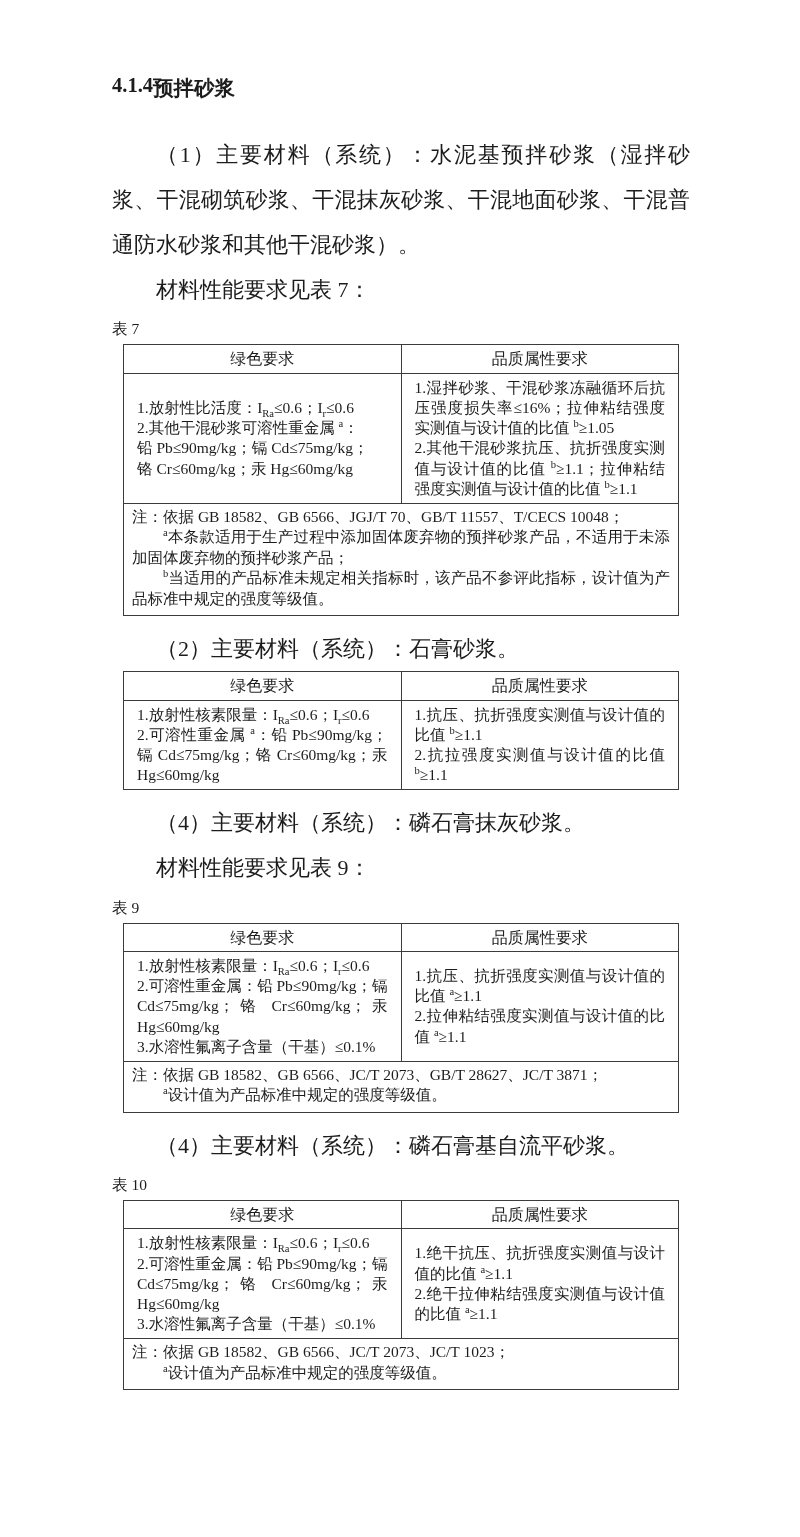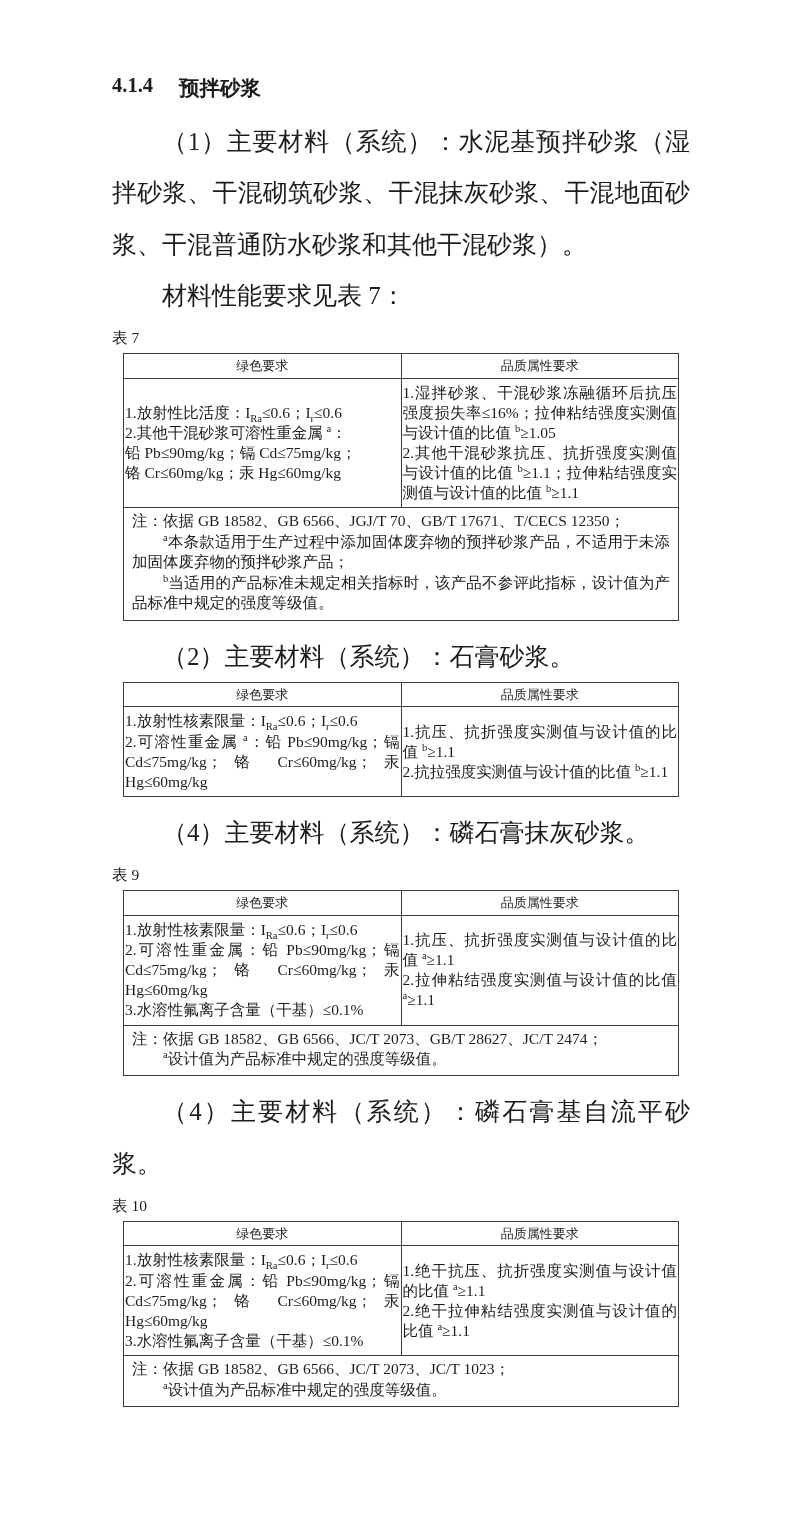--- a/index.html
+++ b/index.html
@@ -5,53 +5,53 @@
   * { margin:0; padding:0; box-sizing:border-box; }
   html,body { width:800px; height:1537px; }
   body {
     background:#ffffff;
     color:#1c1c1c;
     font-family:"Liberation Serif","DejaVu Serif",serif;
     overflow:hidden;
   }
   .page { width:800px; height:1537px; padding:74px 110px 0 112px; overflow:hidden; }
 
-  .heading { display:flex; gap:26px; font-size:20.5px; font-weight:bold; margin-bottom:14px; }
+  .heading { display:flex; font-size:20.5px; font-weight:bold; margin-bottom:30px; }
 
   .sec { margin-bottom:10px; }
   .para {
-    font-size:25px;
+    font-size:22px;
     line-height:2.05;
     text-indent:2em;
     text-align:justify;
   }
 
   .tbl-caption {
     text-align:left;
     font-size:15.5px;
     margin:7px 0 4px;
   }
 
   table.tbl {
     width:556px;
     margin:0 auto;
     border-collapse:collapse;
     table-layout:fixed;
   }
   table.tbl th, table.tbl td { border:1px solid #3c3c3c; }
   table.tbl th {
     font-weight:normal;
-    font-size:13px;
+    font-size:16px;
     text-align:center;
     padding:3px 6px;
     line-height:1.35;
   }
   td.body-cell {
     width:50%;
-    padding:4px 1px;
+    padding:4px 13px;
     vertical-align:middle;
     font-size:15.5px;
     line-height:1.3;
     text-align:justify;
     margin-left:24px;
   }
   .cline { margin:0; }
   td.note-cell {
     padding:3px 8px 6px 8px;
     vertical-align:top;
@@ -94,21 +94,21 @@
             <p class="cline"><span>铅 Pb≤90mg/kg；镉 Cd≤75mg/kg；</span></p>
             <p class="cline"><span>铬 Cr≤60mg/kg；汞 Hg≤60mg/kg</span></p>
           </td>
           <td class="body-cell">
             <p class="cline"><span>1.湿拌砂浆、干混砂浆冻融循环后抗压强度损失率≤16%；拉伸粘结强度实测值与设计值的比值 </span><sup>b</sup><span>≥1.05</span></p>
             <p class="cline"><span>2.其他干混砂浆抗压、抗折强度实测值与设计值的比值 </span><sup>b</sup><span>≥1.1；拉伸粘结强度实测值与设计值的比值 </span><sup>b</sup><span>≥1.1</span></p>
           </td>
         </tr>
         <tr>
           <td class="note-cell" colspan="2">
-            <p class="note-line"><span>注：依据 GB 18582、GB 6566、JGJ/T 70、GB/T 17671、T/CECS 12350；</span></p>
+            <p class="note-line"><span>注：依据 GB 18582、GB 6566、JGJ/T 70、GB/T 11557、T/CECS 10048；</span></p>
             <p class="note-line indent"><sup>a</sup><span>本条款适用于生产过程中添加固体废弃物的预拌砂浆产品，不适用于未添加固体废弃物的预拌砂浆产品；</span></p>
             <p class="note-line indent"><sup>b</sup><span>当适用的产品标准未规定相关指标时，该产品不参评此指标，设计值为产品标准中规定的强度等级值。</span></p>
           </td>
         </tr>
       </tbody>
     </table>
   </div>
 
   <div class="sec">
     <p class="para">（2）主要材料（系统）：石膏砂浆。</p>
@@ -129,20 +129,21 @@
             <p class="cline"><span>1.抗压、抗折强度实测值与设计值的比值 </span><sup>b</sup><span>≥1.1</span></p>
             <p class="cline"><span>2.抗拉强度实测值与设计值的比值 </span><sup>b</sup><span>≥1.1</span></p>
           </td>
         </tr>
       </tbody>
     </table>
   </div>
 
   <div class="sec">
     <p class="para">（4）主要材料（系统）：磷石膏抹灰砂浆。</p>
+    <p class="para">材料性能要求见表 9：</p>
     <div class="tbl-caption">表 9</div>
     <table class="tbl">
       <thead>
         <tr>
           <th>绿色要求</th>
           <th>品质属性要求</th>
         </tr>
       </thead>
       <tbody>
         <tr>
@@ -151,21 +152,21 @@
             <p class="cline"><span>2.可溶性重金属：铅 Pb≤90mg/kg；镉 Cd≤75mg/kg；铬 Cr≤60mg/kg；汞 Hg≤60mg/kg</span></p>
             <p class="cline"><span>3.水溶性氟离子含量（干基）≤0.1%</span></p>
           </td>
           <td class="body-cell">
             <p class="cline"><span>1.抗压、抗折强度实测值与设计值的比值 </span><sup>a</sup><span>≥1.1</span></p>
             <p class="cline"><span>2.拉伸粘结强度实测值与设计值的比值 </span><sup>a</sup><span>≥1.1</span></p>
           </td>
         </tr>
         <tr>
           <td class="note-cell" colspan="2">
-            <p class="note-line"><span>注：依据 GB 18582、GB 6566、JC/T 2073、GB/T 28627、JC/T 2474；</span></p>
+            <p class="note-line"><span>注：依据 GB 18582、GB 6566、JC/T 2073、GB/T 28627、JC/T 3871；</span></p>
             <p class="note-line indent"><sup>a</sup><span>设计值为产品标准中规定的强度等级值。</span></p>
           </td>
         </tr>
       </tbody>
     </table>
   </div>
 
   <div class="sec">
     <p class="para">（4）主要材料（系统）：磷石膏基自流平砂浆。</p>
     <div class="tbl-caption">表 10</div>

